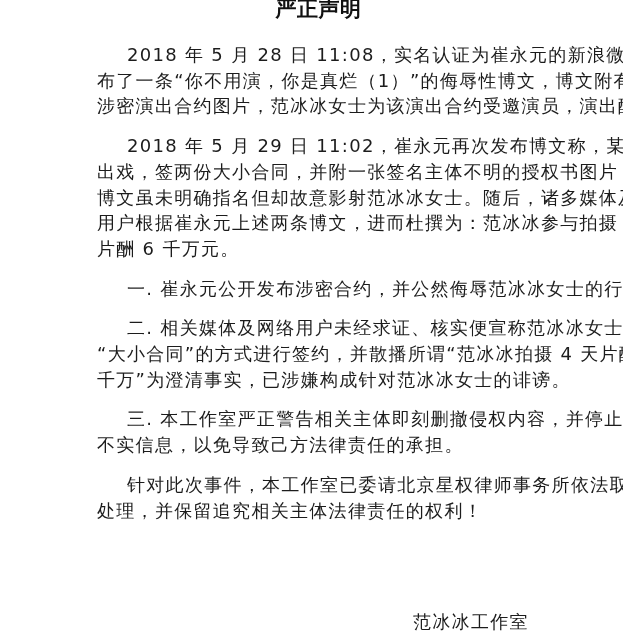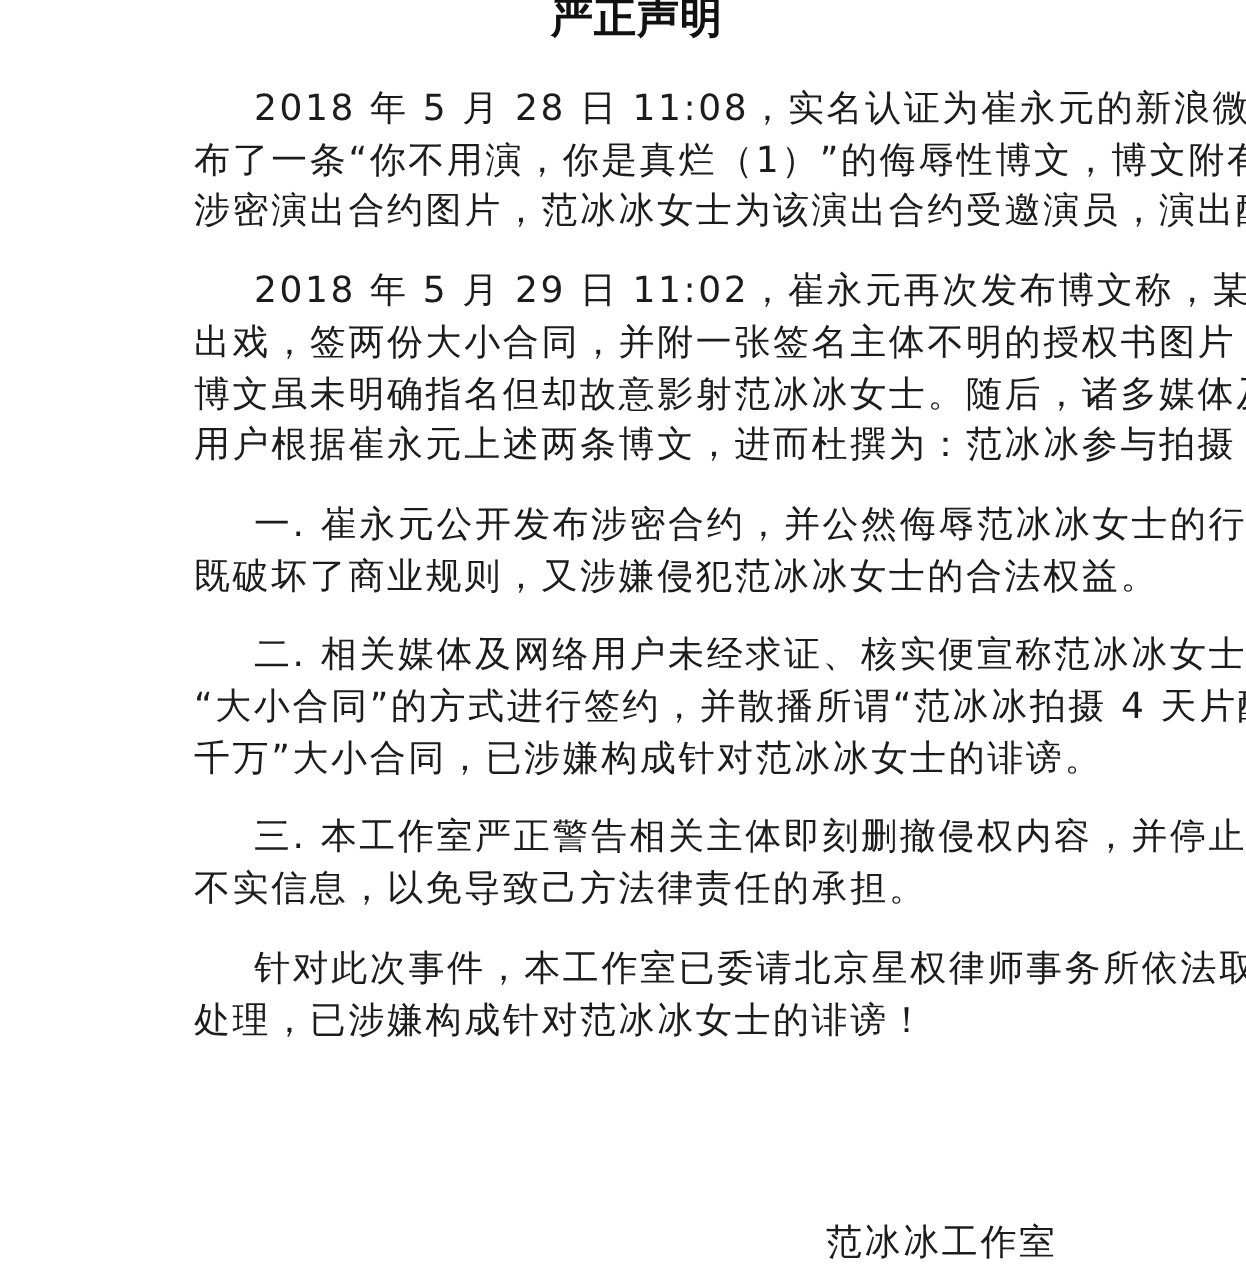--- a/index.html
+++ b/index.html
@@ -80,39 +80,39 @@
       <span class="ln first">2018 年 5 月 28 日 11:08，实名认证为崔永元的新浪微博用户发</span>
       <span class="ln">布了一条“你不用演，你是真烂（1）”的侮辱性博文，博文附有多张</span>
       <span class="ln">涉密演出合约图片，范冰冰女士为该演出合约受邀演员，演出酬金及</span>
     </p>
 
     <p class="para" style="text-indent:0">
       <span class="ln first">2018 年 5 月 29 日 11:02，崔永元再次发布博文称，某演员演一</span>
       <span class="ln">出戏，签两份大小合同，并附一张签名主体不明的授权书图片，该条</span>
       <span class="ln">博文虽未明确指名但却故意影射范冰冰女士。随后，诸多媒体及网络</span>
       <span class="ln">用户根据崔永元上述两条博文，进而杜撰为：范冰冰参与拍摄 4 天，</span>
+      <span class="ln">片酬 6 千万元。</span>
     </p>
 
 
     <p class="para" style="text-indent:0">
       <span class="ln first">一. 崔永元公开发布涉密合约，并公然侮辱范冰冰女士的行为，</span>
-      <span class="ln">既破坏了商业规则，又涉嫌侵犯范冰冰女士的合法权益。</span>
     </p>
 
     <p class="para" style="text-indent:0">
       <span class="ln first">二. 相关媒体及网络用户未经求证、核实便宣称范冰冰女士采用</span>
       <span class="ln">“大小合同”的方式进行签约，并散播所谓“范冰冰拍摄 4 天片酬 6</span>
-      <span class="ln">千万”大小合同，已涉嫌构成针对范冰冰女士的诽谤。</span>
+      <span class="ln">千万”为澄清事实，已涉嫌构成针对范冰冰女士的诽谤。</span>
     </p>
 
     <p class="para" style="text-indent:0">
       <span class="ln first">三. 本工作室严正警告相关主体即刻删撤侵权内容，并停止传播</span>
       <span class="ln">不实信息，以免导致己方法律责任的承担。</span>
     </p>
 
     <p class="para" style="text-indent:0">
       <span class="ln first">针对此次事件，本工作室已委请北京星权律师事务所依法取证、</span>
-      <span class="ln">处理，已涉嫌构成针对范冰冰女士的诽谤！</span>
+      <span class="ln">处理，并保留追究相关主体法律责任的权利！</span>
     </p>
   </div>
 
   <div class="signature">范冰冰工作室</div>
 </div>
 
 </body></html>

